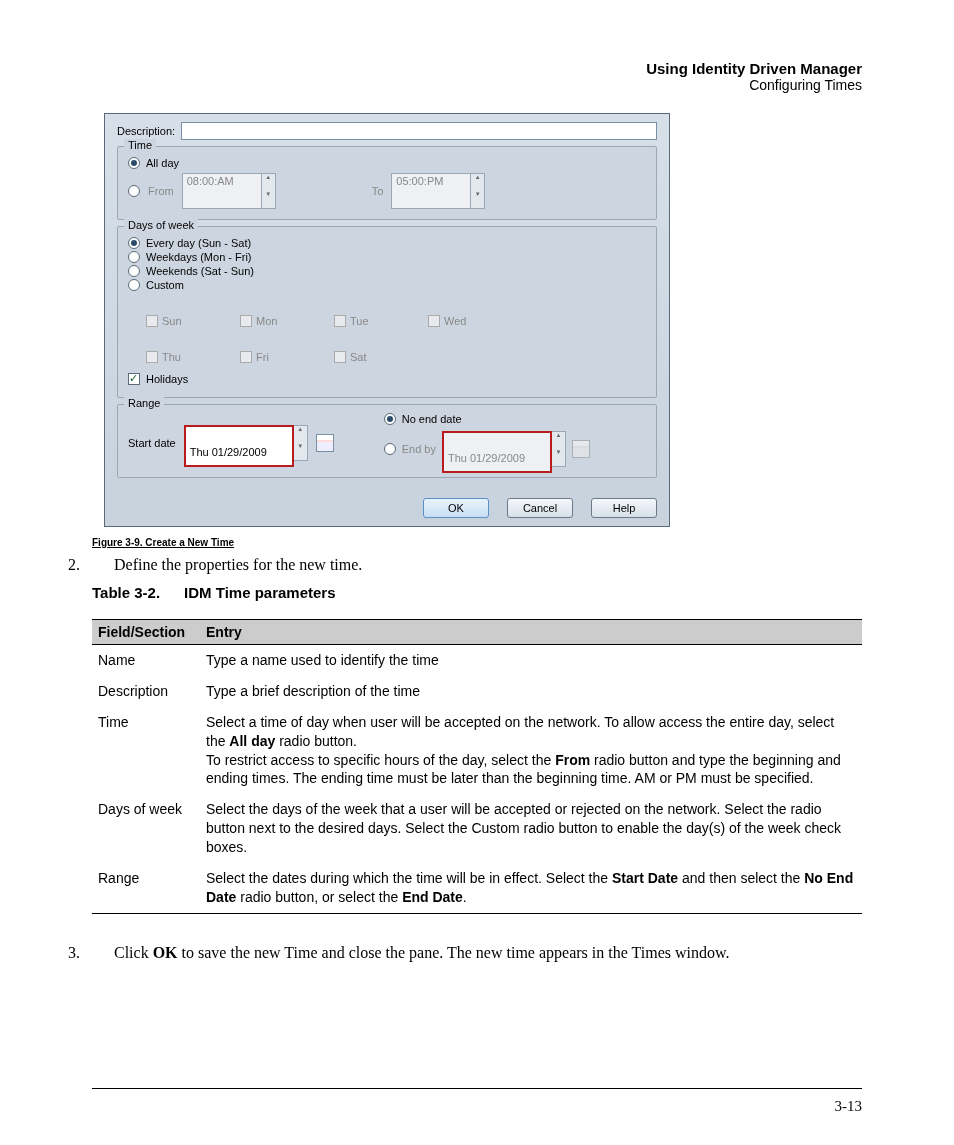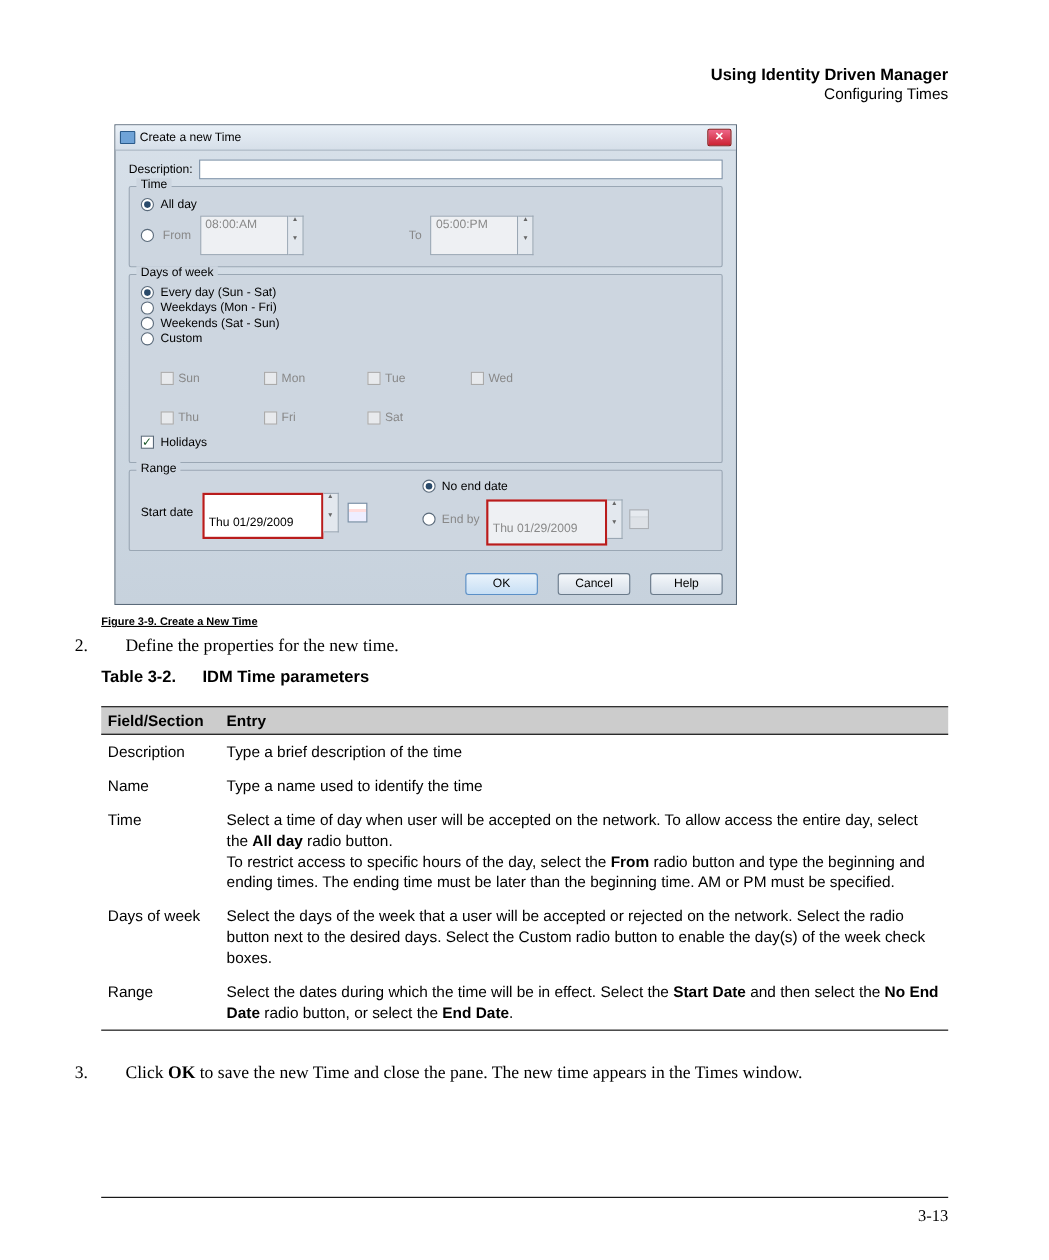--- a/index.html
+++ b/index.html
@@ -307,27 +307,20 @@
 
 <div class="page">
 
   <div class="header-block">
     <div class="header-title">Using Identity Driven Manager</div>
     <div class="header-sub">Configuring Times</div>
   </div>
 
   <div class="dialog-wrap">
     <div class="dialog">
-      <div class="titlebar">
-        <div class="titlebar-left">
-          <span class="titlebar-icon"></span>
-          <span class="title-text">Create a new Time</span>
-        </div>
-        <div class="close-btn">✕</div>
-      </div>
       <div class="dialog-body">
         <div class="form-row">
           <div class="form-label">Description:</div>
           <input class="text-input desc-input" value="" style="">
         </div>
 
         <div class="fieldset">
           <div class="fieldset-legend">Time</div>
           <div class="radio-row">
             <span class="radio checked"></span>
@@ -468,26 +461,26 @@
 
   <table class="param">
     <thead>
       <tr>
         <th>Field/Section</th>
         <th>Entry</th>
       </tr>
     </thead>
     <tbody>
       <tr>
+        <td>Name</td>
+        <td>Type a name used to identify the time</td>
+      </tr>
+      <tr>
         <td>Description</td>
         <td>Type a brief description of the time</td>
-      </tr>
-      <tr>
-        <td>Name</td>
-        <td>Type a name used to identify the time</td>
       </tr>
       <tr>
         <td>Time</td>
         <td>Select a time of day when user will be accepted on the network. To allow access the entire day, select the <b>All day</b> radio button.<br>To restrict access to specific hours of the day, select the <b>From</b> radio button and type the beginning and ending times. The ending time must be later than the beginning time. AM or PM must be specified.</td>
       </tr>
       <tr>
         <td>Days of week</td>
         <td>Select the days of the week that a user will be accepted or rejected on the network. Select the radio button next to the desired days. Select the Custom radio button to enable the day(s) of the week check boxes.</td>
       </tr>
       <tr>

